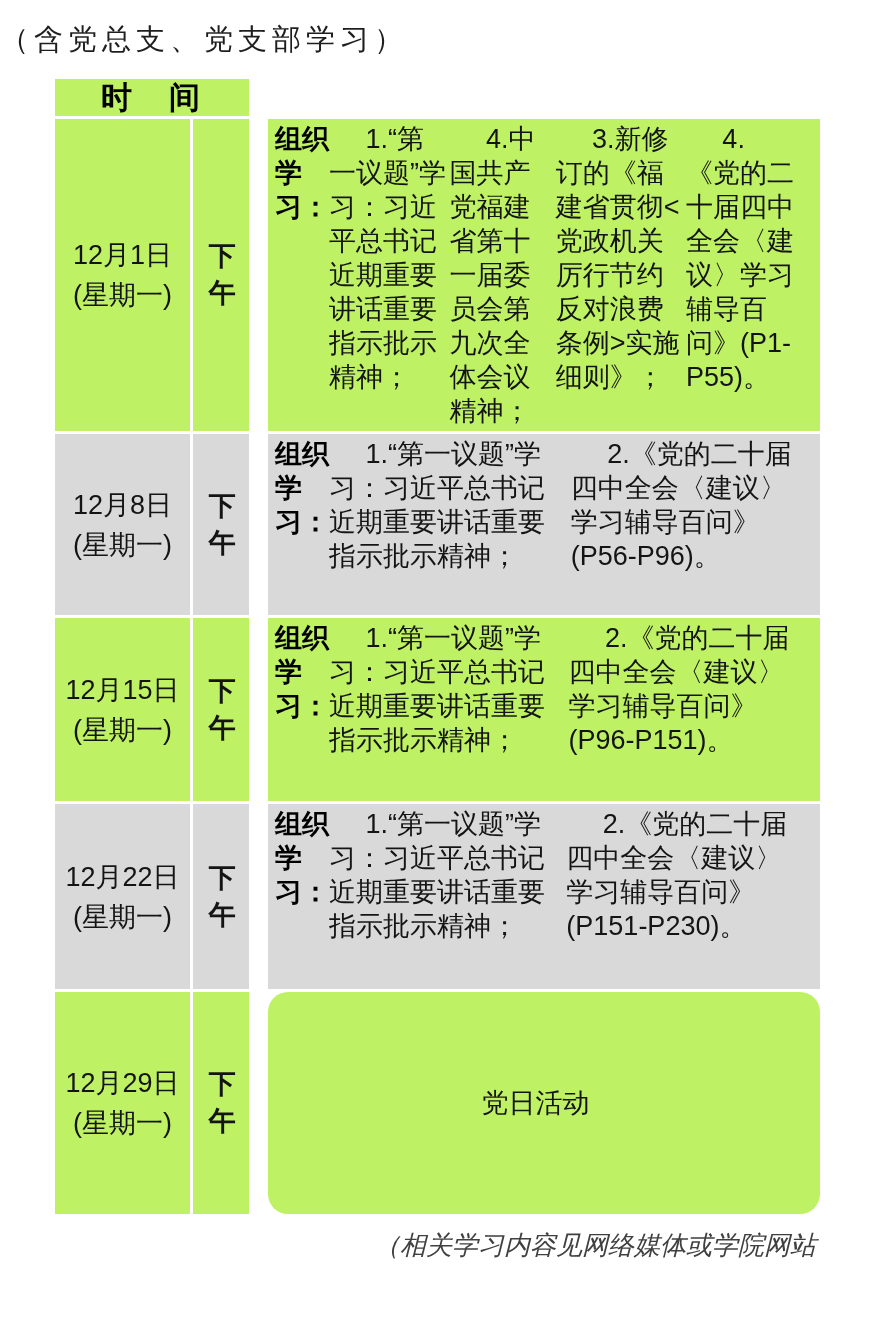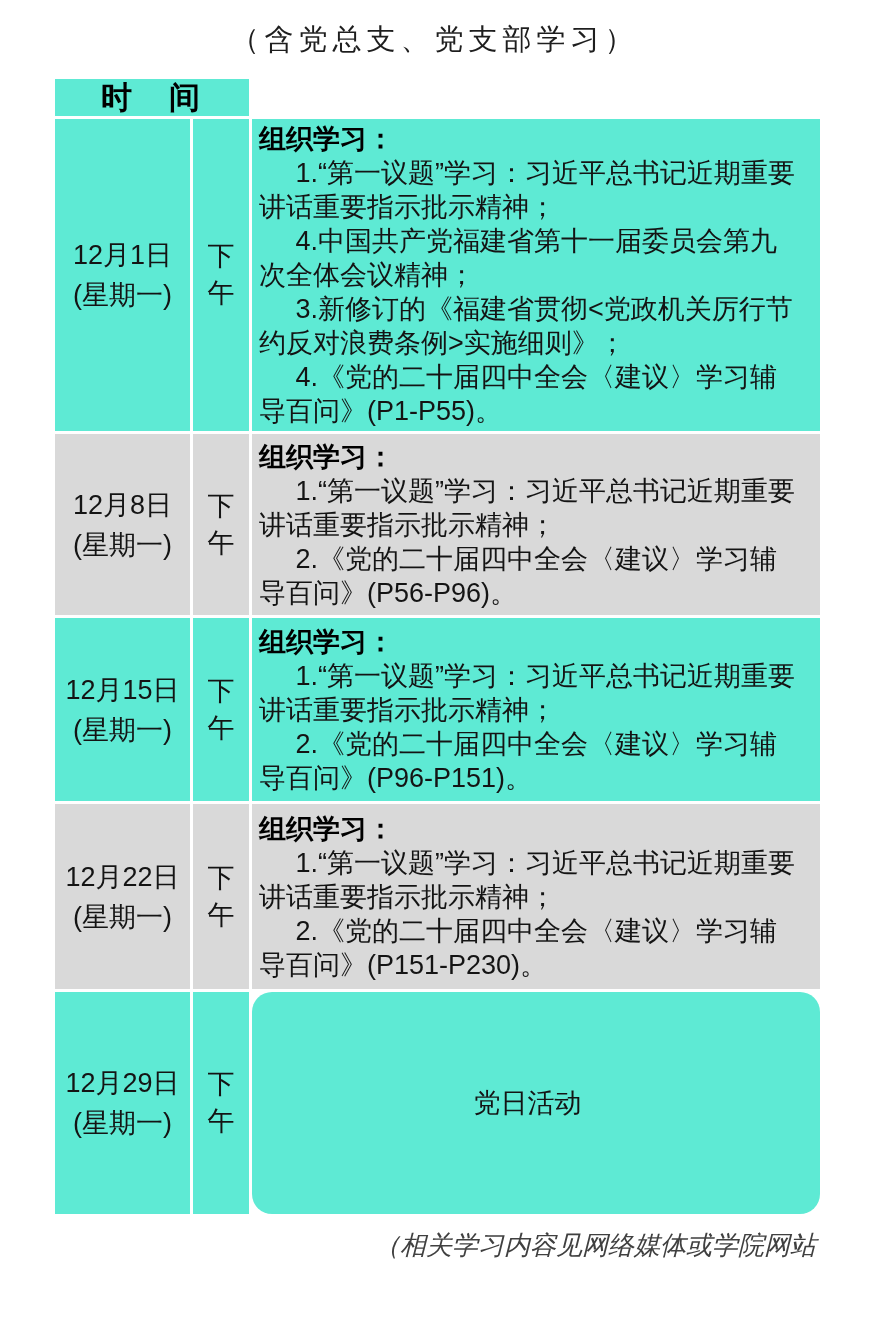--- a/index.html
+++ b/index.html
@@ -2,49 +2,49 @@
 <html><head>
 <meta charset="utf-8">
 <style>
   html,body { margin:0; padding:0; }
   body {
     width:869px; height:1322px; background:#ffffff;
     font-family:"Liberation Sans", sans-serif; color:#141414;
     overflow:hidden;
   }
   .page-title {
-    margin-top:20px; text-align:center;
+    margin-top:20px; text-align:left;
     font-family:"DejaVu Serif", serif; font-size:29px;
     letter-spacing:5px; color:#1e1e1e;
   }
   .table-wrap { margin:19px 0 0 55px; width:765px; }
   .trow {
     display:grid; grid-template-columns:135px 56px 1fr;
     gap:3px; margin-bottom:3px;
   }
   .trow.headrow { grid-template-columns:194px 1fr; }
-  .cell { background:#5eead4; }
+  .cell { background:#bef264; }
   .trow.light .cell { background:#d9d9d9; }
   .hcell {
     font-family:"DejaVu Serif", serif; font-weight:bold; font-size:31px;
     letter-spacing:3px; height:37px;
     display:flex; align-items:center; justify-content:center; color:#000;
   }
   .date-cell {
     display:flex; flex-direction:column; align-items:center; justify-content:center;
     font-size:27px; line-height:40px; text-align:center;
   }
   .period-cell { display:flex; align-items:center; justify-content:center; font-size:27px; }
   .period-cell span {
     display:block; width:1.1em; line-height:37px;
-    word-break:break-all; text-align:center;
+    word-break:break-all; text-align:right;font-weight:bold;
   }
   .content-cell {
-    display:flex; flex-direction:column; justify-content:center;
-    padding:3px 24px 3px 7px; font-size:27px; line-height:34px;
+    display:flex; justify-content:center;
+    padding:3px 24px 3px 7px; font-size:27px; line-height:34px;margin-left:16px;
   }
   .content-cell .heading { font-weight:bold; color:#000; }
   .content-cell p { margin:0; text-indent:1.35em; }
   .content-cell.center { align-items:center; justify-content:center; text-align:left;border-radius:20px; }
   .content-cell.center p { text-indent:0; }
   .r0 { min-height:310px; }
   .r1 { min-height:181px; }
   .r2 { min-height:183px; }
   .r3 { min-height:185px; }
   .r4 { min-height:222px; }

